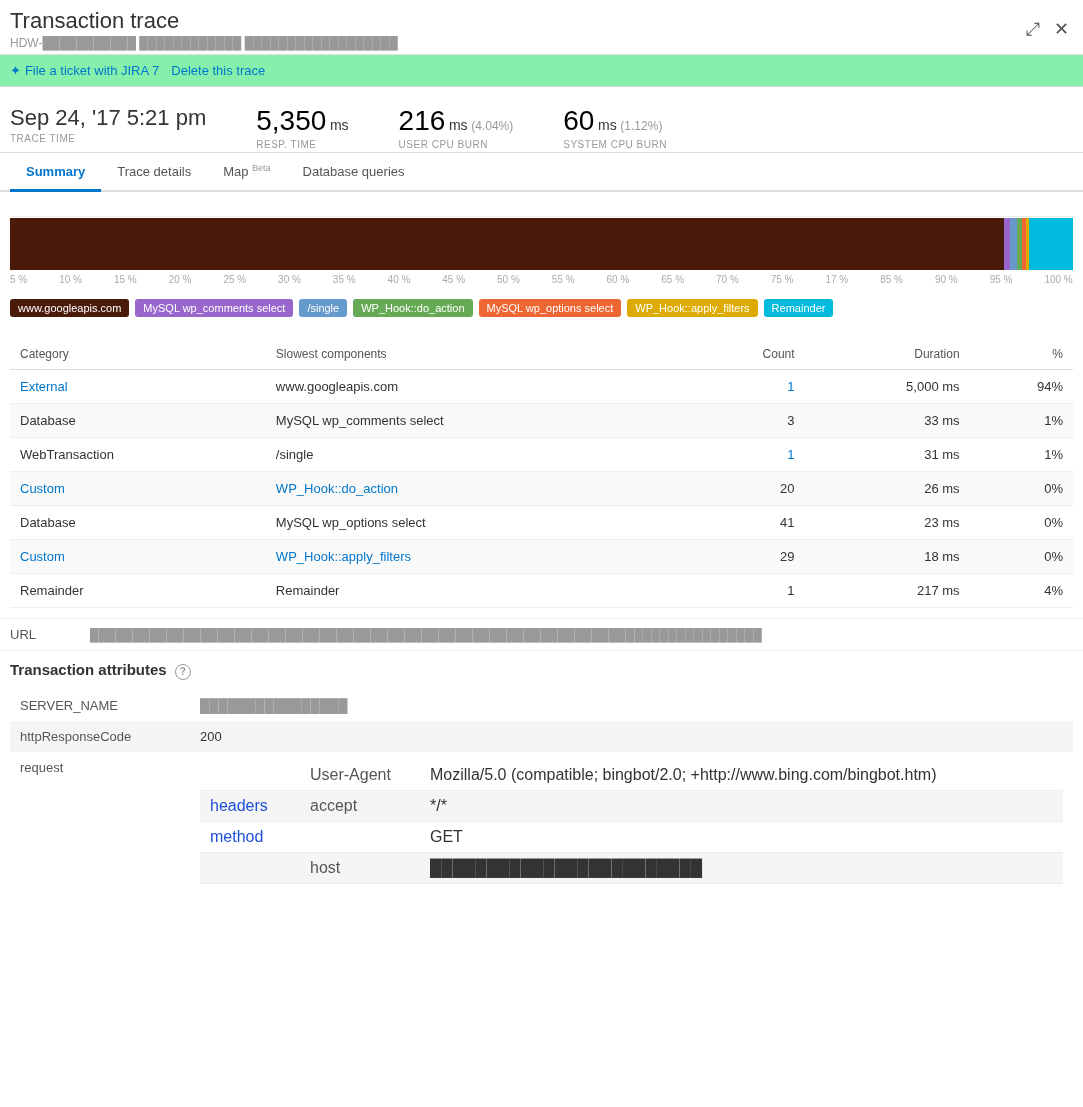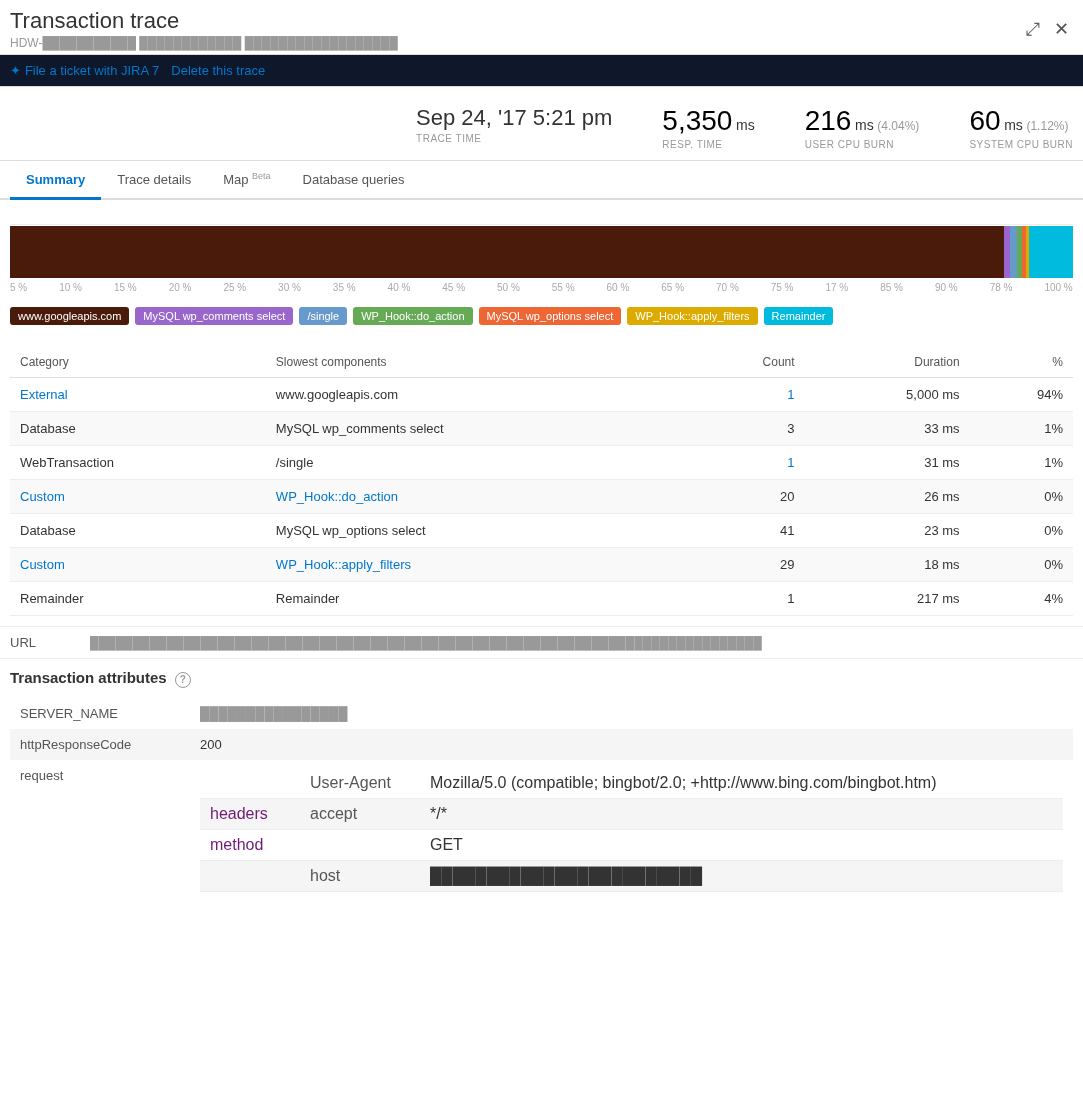--- a/index.html
+++ b/index.html
@@ -1,24 +1,24 @@
 <!DOCTYPE html>
 <html><head>
   <meta charset="utf-8">
   <style>
     * { box-sizing: border-box; margin: 0; padding: 0; }
     body { font-family: Arial, sans-serif; font-size: 13px; color: #333; background: #fff; width: 1083px; }
 
     .top-bar { padding: 8px 10px 4px; border-bottom: 1px solid #ddd; }
     .top-title { font-size: 22px; color: #333; font-weight: normal; }
     .top-subtitle { font-size: 12px; color: #999; margin-top: 2px; }
-    .action-bar { display: flex; align-items: center; gap: 12px; padding: 8px 10px; background: #0f172a; border-bottom: 1px solid #ddd; }
+    .action-bar { display: flex; align-items: center; gap: 12px; padding: 8px 10px; background: #86efac; border-bottom: 1px solid #ddd; }
     .action-bar a { color: #0077cc; text-decoration: none; font-size: 13px; cursor: pointer; }
 
-    .metrics-bar { display: flex; align-items: flex-start; gap: 50px; padding: 18px 10px 10px; border-bottom: 1px solid #ddd; justify-content: flex-end; }
+    .metrics-bar { display: flex; align-items: flex-start; gap: 50px; padding: 18px 10px 2px; border-bottom: 1px solid #ddd; }
     .metric-block { }
     .metric-main { font-size: 28px; font-weight: 300; color: #000000; }
     .metric-unit { font-size: 14px; color: #333; }
     .metric-pct { font-size: 12px; color: #999; }
     .metric-label { font-size: 10px; color: #999; letter-spacing: 0.5px; text-transform: uppercase; margin-top: 2px; }
     .metric-date { font-size: 22px; color: #333; font-weight: 300; }
 
     .tabs { display: flex; align-items: center; border-bottom: 2px solid #ddd; padding: 0 10px; margin-top: 0; }
     .tab { padding: 10px 16px; cursor: pointer; font-size: 13px; color: #555; border-bottom: 3px solid transparent; margin-bottom: -2px; }
     .tab.active { color: #0077cc; border-bottom: 3px solid #0077cc; font-weight: bold; }
@@ -45,21 +45,21 @@
     .attributes-title .help-icon { display: inline-flex; align-items: center; justify-content: center; width: 16px; height: 16px; border-radius: 50%; border: 1px solid #999; color: #999; font-size: 10px; margin-left: 4px; cursor: pointer; }
     .attr-table { width: 100%; border-collapse: collapse; }
     .attr-table td { padding: 8px 10px; font-size: 13px; vertical-align: top; }
     .attr-table tr:nth-child(even) td { background: #f5f5f5; }
     .attr-label { color: #555; width: 180px; }
     .attr-value { color: #999; }
     .attr-value.dark { color: #333; }
 
     .nested-table { width: 100%; border-collapse: collapse; }
     .nested-table td { padding: 6px 10px; font-size: 16px; vertical-align: top; border-bottom: 1px solid #eee; }
-    .nested-label { color: #701a75; width: 100px; }
+    .nested-label { color: #1d4ed8; width: 100px; }
     .nested-key { color: #555; width: 120px; }
     .nested-val { color: #333; }
     .top-title-row { position: relative; display: flex; align-items: center; justify-content: space-between; }
     .title-area { }
     .window-controls { display: flex; gap: 6px; align-items: center; }
     .win-btn { background: none; border: none; cursor: pointer; color: #555; font-size: 18px; padding: 4px; }
 
     .chart-container { padding: 10px 10px 0; }
     .percentage-bar { display: flex; width: 100%; height: 52px; margin-bottom: 0; }
   </style>
@@ -156,21 +156,21 @@
           <span>45 %</span>
           <span>50 %</span>
           <span>55 %</span>
           <span>60 %</span>
           <span>65 %</span>
           <span>70 %</span>
           <span>75 %</span>
           <span>17 %</span>
           <span>85 %</span>
           <span>90 %</span>
-          <span>78 %</span>
+          <span>95 %</span>
           <span>100 %</span>
         </div>
     </div>
   </div>
 
   <div class="legend-bar" id="chart-legend">
   <div class="legend-item" style="background-color: rgb(74, 26, 10);">www.googleapis.com</div>
       <div class="legend-item" style="background-color: rgb(153, 102, 204);">MySQL wp_comments select</div>
       <div class="legend-item" style="background-color: rgb(102, 153, 204);">/single</div>
       <div class="legend-item" style="background-color: rgb(102, 170, 85);">WP_Hook::do_action</div>

